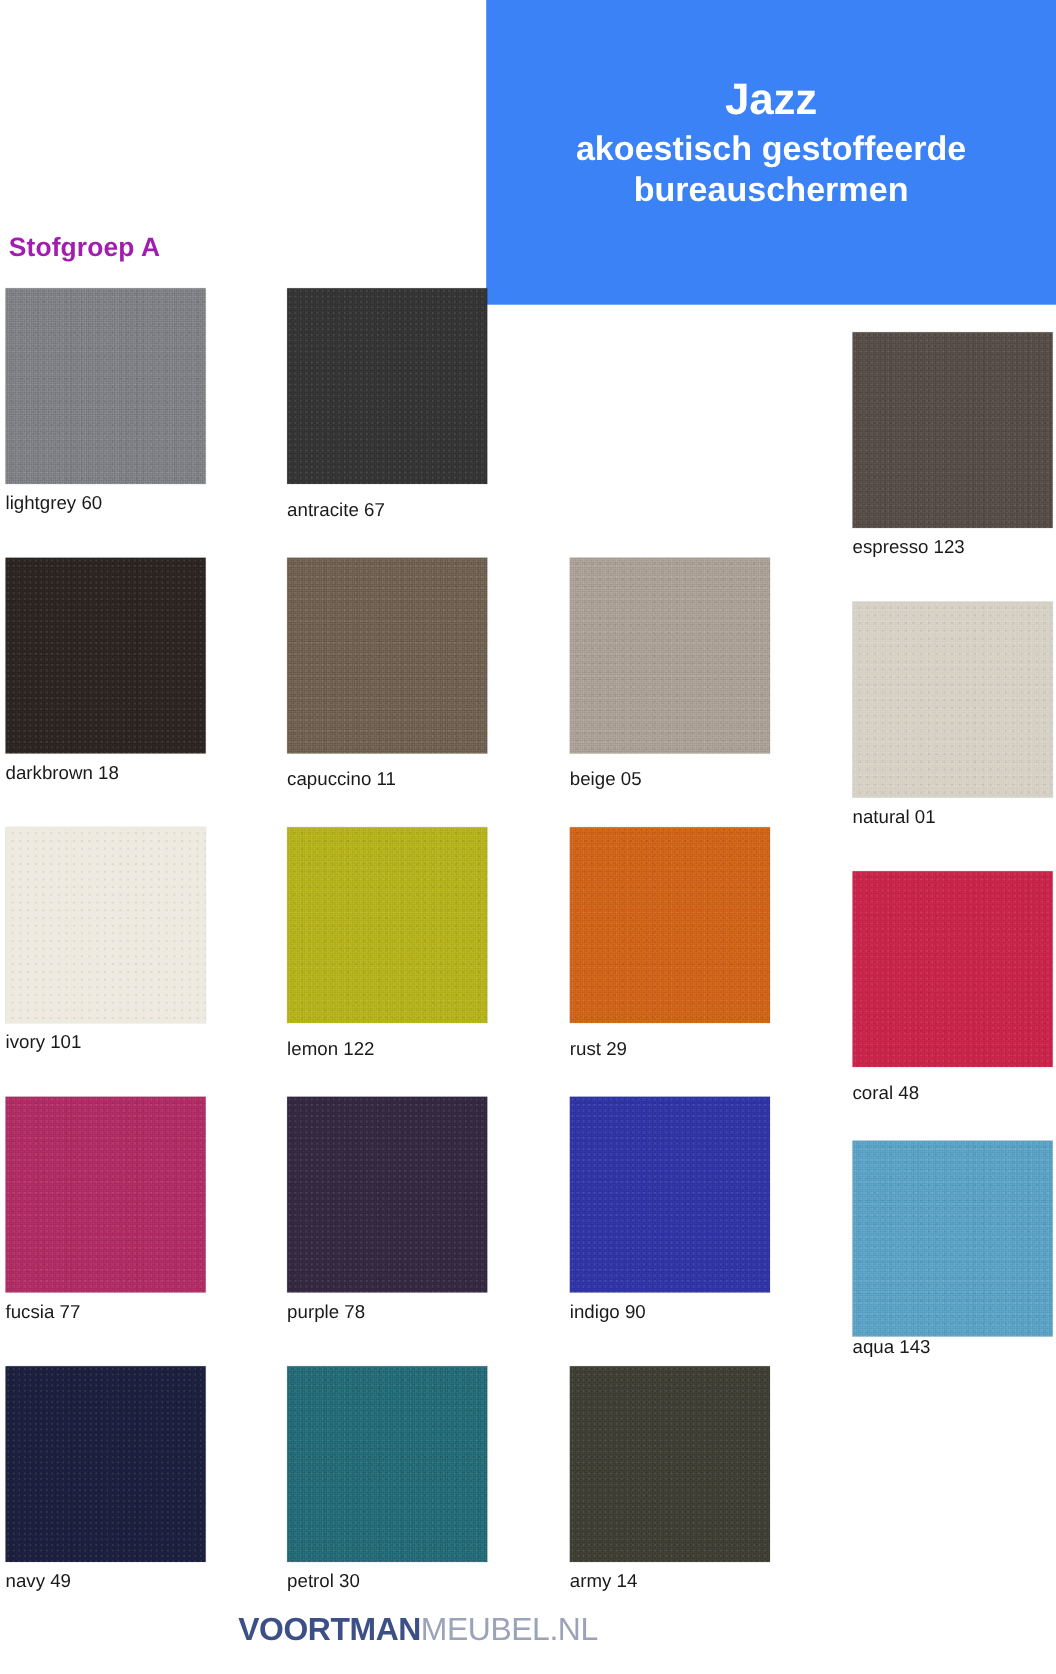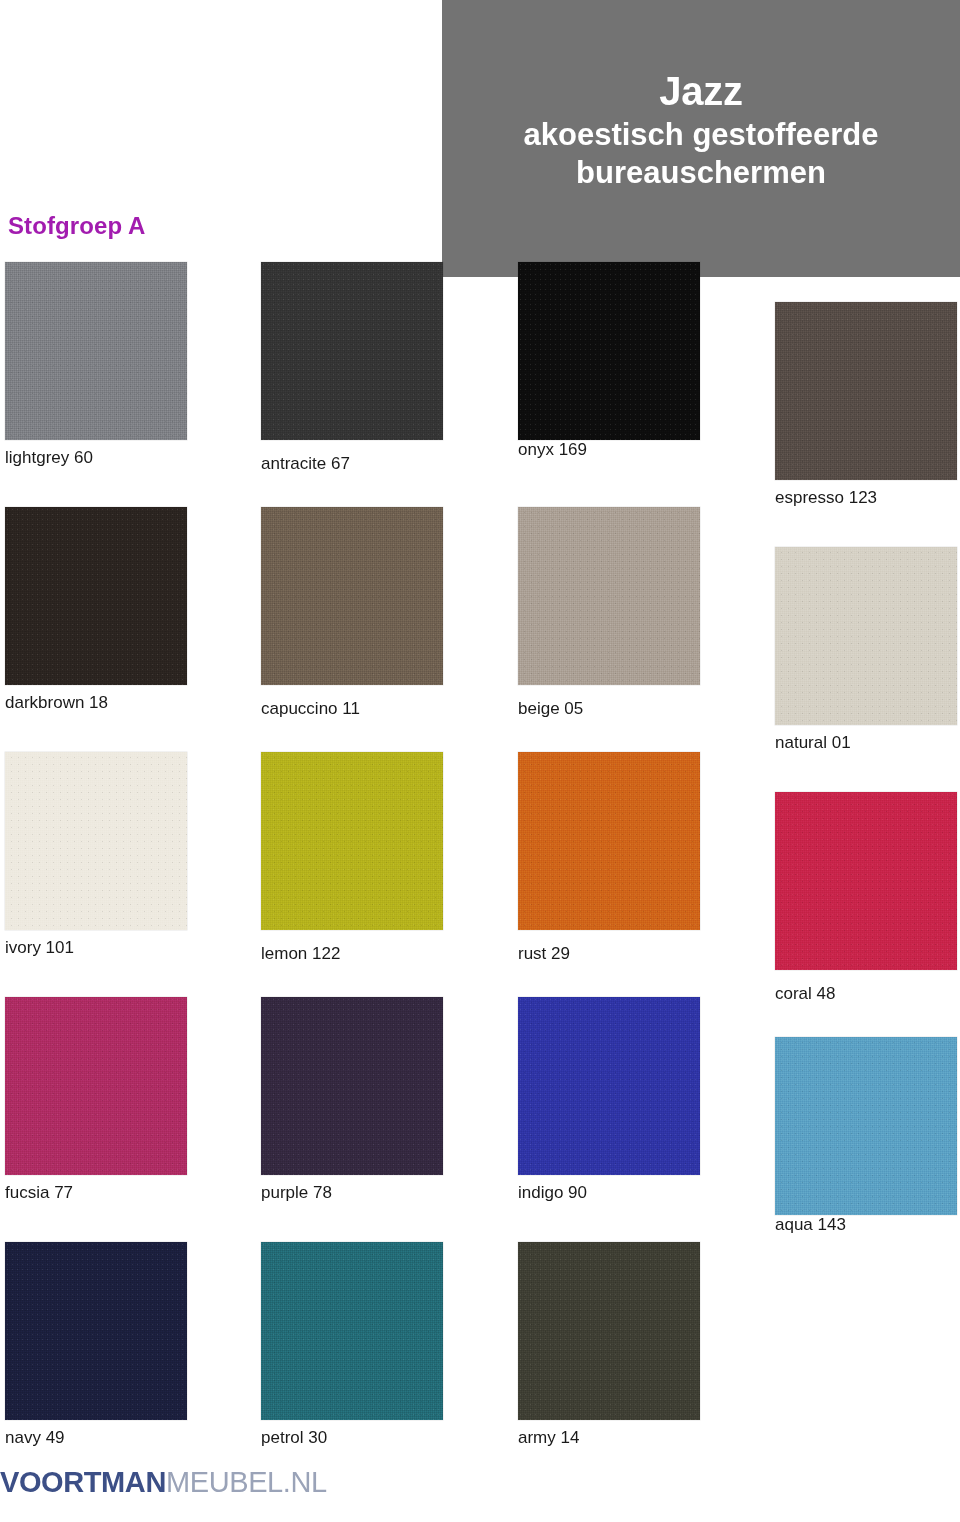--- a/index.html
+++ b/index.html
@@ -18,21 +18,21 @@
     -webkit-font-smoothing: antialiased;
   }
 
   
   .header-band {
     position: absolute;
     left: 442px;
     top: 0;
     width: 518px;
     height: 277px;
-    background: #737373;
+    background: #3b82f6;
     box-sizing: border-box;
     display: flex;
     flex-direction: column;
     align-items: center;
     justify-content: center;
     text-align: center;
     padding-bottom: 14px;
   }
   .header-title {
     color: #ffffff;
@@ -121,20 +121,21 @@
   .label.lo  { top: 186px; }
   .label.mid { top: 192px; }
   .label.hi  { top: 178px; }
 
   
   .footer {
     position: absolute;
     left: 0;
     top: 1468px;
     width: 760px;
+    text-align: center;
   }
   .logo {
     display: inline-block;
     font-size: 29px;
     letter-spacing: -0.4px;
     line-height: 1;
   }
   .logo .bold {
     font-weight: bold;
     color: #3c4f86;
@@ -163,27 +164,20 @@
         </div>
         <div class="label lo">lightgrey 60</div>
       </div>
       <div class="cell c1">
         <div class="swatch" style="background: rgb(52, 52, 52);">
           <div class="weave"></div>
           <div class="speck"></div>
         </div>
         <div class="label mid">antracite 67</div>
       </div>
-      <div class="cell c2">
-        <div class="swatch" style="background: rgb(13, 13, 13);">
-          <div class="weave"></div>
-          <div class="speck"></div>
-        </div>
-        <div class="label hi">onyx 169</div>
-      </div>
       <div class="cell c3">
         <div class="swatch" style="background: rgb(86, 76, 70);">
           <div class="weave"></div>
           <div class="speck"></div>
         </div>
         <div class="label lo">espresso 123</div>
       </div>
     </div>
     <div class="row">
       <div class="cell c0">

